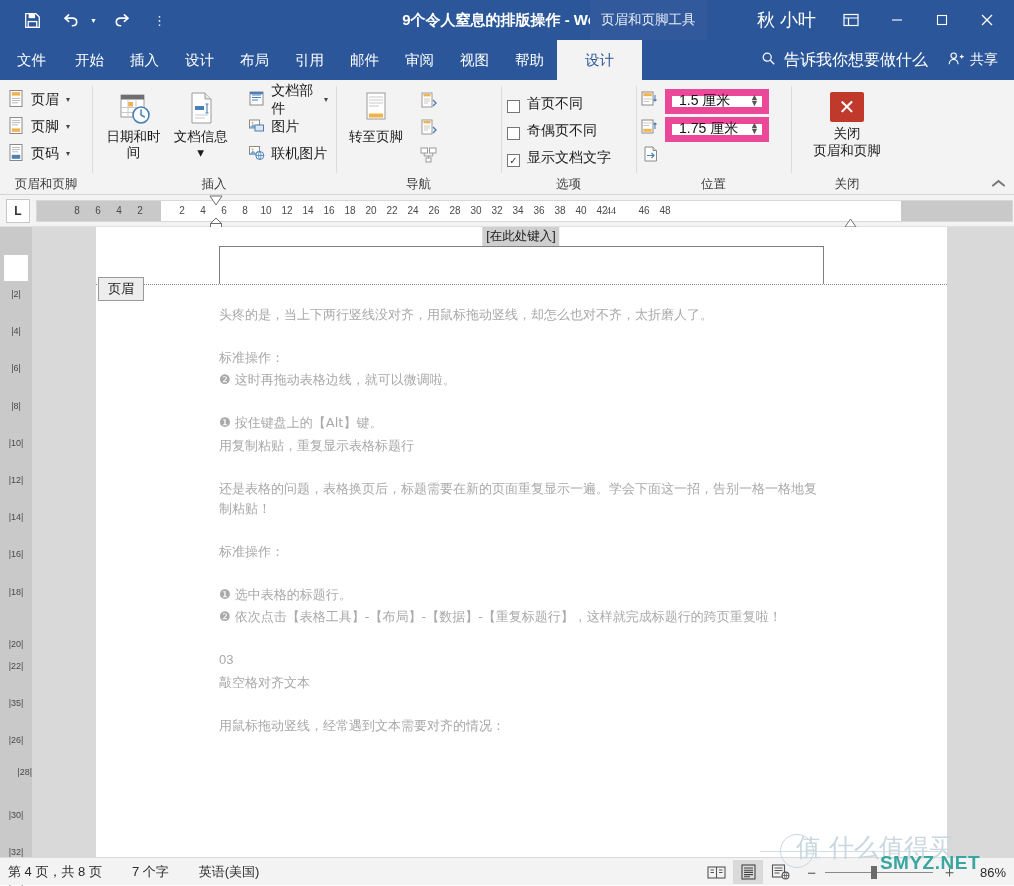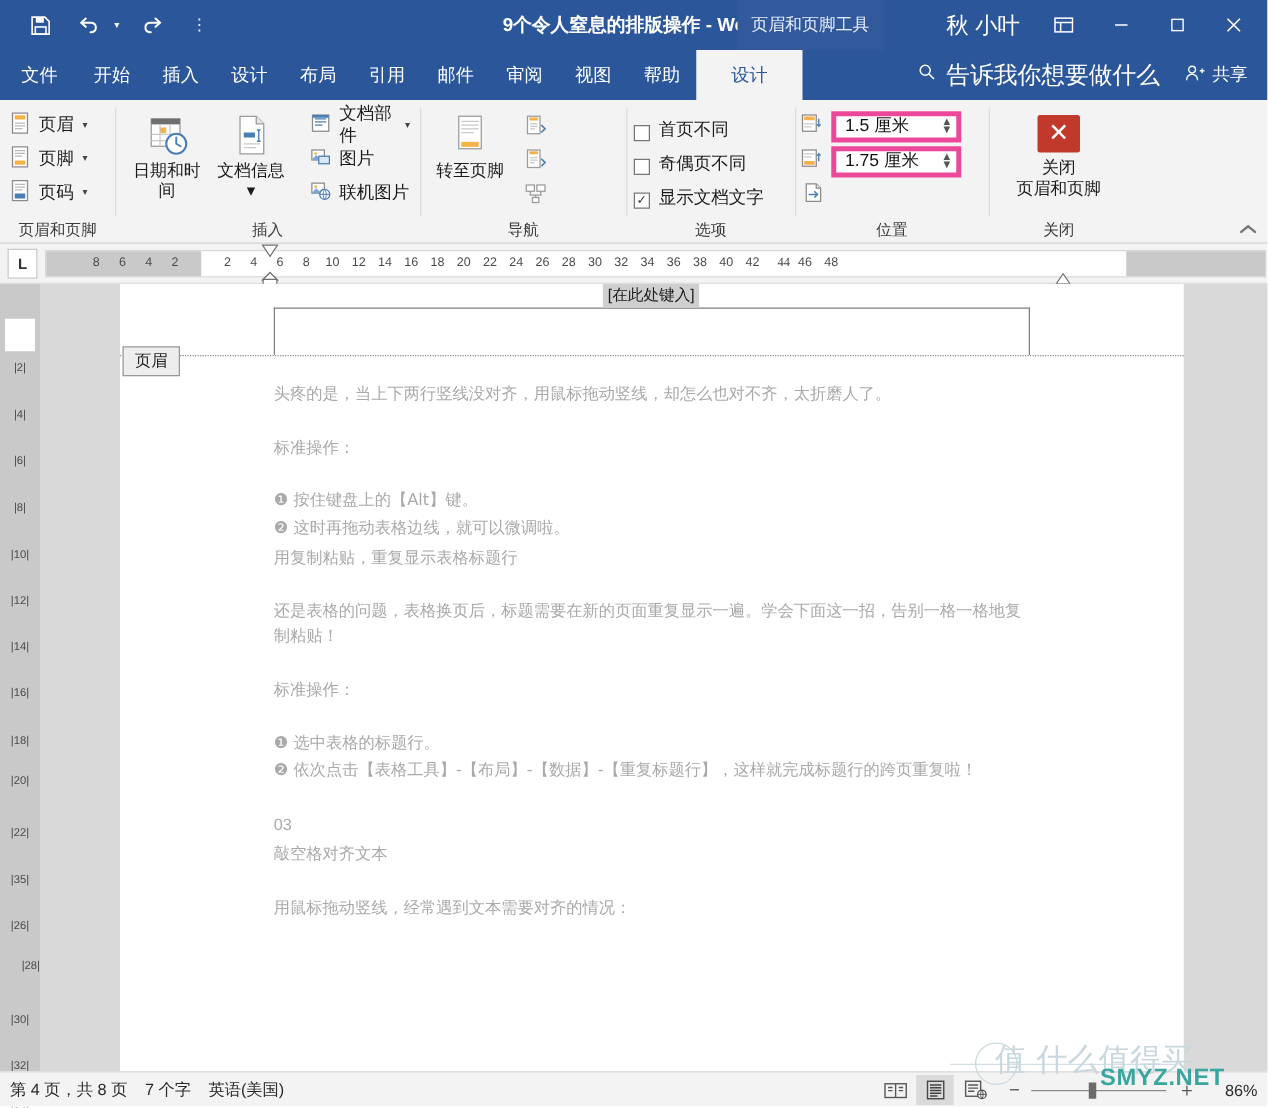--- a/index.html
+++ b/index.html
@@ -63,21 +63,21 @@
   }
   .tab:first-child { padding-left: 17px; padding-right: 16px; }
   .tab.active {
     background: #f3f3f3; color: #2b579a;
     padding: 0 28px;
   }
   .tab-right {
     position: absolute; right: 0; top: 0; height: 40px;
     display: flex; align-items: center; color: #fff;
   }
-  .tellme { display: flex; align-items: center; gap: 8px; font-size: 19px; padding-right: 20px; }
+  .tellme { display: flex; align-items: center; gap: 8px; font-size: 16px; padding-right: 20px; }
   .share { display: flex; align-items: center; gap: 6px; font-size: 14px; padding-right: 16px; }
 
   
   .ribbon {
     height: 115px; background: #f3f3f3;
     border-bottom: 1px solid #d4d4d4;
     display: flex; position: relative;
   }
   .rgroup {
     position: relative;
@@ -116,21 +116,21 @@
 
   .chk-row { display: flex; align-items: flex-end; gap: 7px; height: 27px; font-size: 14px; color:#1a1a1a; padding: 0 6px;}
   .chkbox {
     width: 13px; height: 13px; border: 1px solid #767676; background: #fff;
     display: flex; align-items: center; justify-content: center;
     font-size: 10px; color: #333; line-height: 1;
   }
 
   .spin-row { display: flex; align-items: center; gap: 6px; height: 28px; padding-left: 4px;}
   .spin-box {
-    width: 104px; height: 25px; border: 4px solid #ec4899; background: #fff;
+    width: 104px; height: 25px; border: 7px solid #ec4899; background: #fff;
     display: flex; align-items: center; justify-content: space-between;
     padding: 0 3px 0 7px; font-size: 14px; color: #111;
   }
   .spin-arrows { display: flex; flex-direction: column; line-height: 0.62; font-size: 9px; color: #555; }
 
   .close-big {
     display: flex; flex-direction: column; align-items: center;
     width: 96px; padding-top: 2px; font-size: 13.5px; color: #1a1a1a; line-height: 1.25;
     text-align: center;
   }
@@ -202,21 +202,21 @@
   .p.gap { margin-top: 23px; }
   .p.tight { margin-top: 2px; }
   .num-circ { font-family: "DejaVu Sans", sans-serif; }
 
   
   .statusbar {
     height: 28px; background: #f3f3f3; border-top: 1px solid #dadada;
     display: flex; align-items: center; position: relative;
     font-size: 13px; color: #2b2b2b;
   }
-  .sb-left { display: flex; align-items: flex-end; gap: 14px; padding-left: 8px; }
+  .sb-left { display: flex; align-items: flex-end; gap: 30px; padding-left: 8px; }
   .sb-right { position: absolute; right: 8px; top: 0; height: 28px; display: flex; align-items: center; gap: 2px; }
   .view-btn { width: 30px; height: 24px; display:flex; align-items:center; justify-content:center; color:#444; }
   .view-btn.active { background: #dadada; }
   .zoom-wrap { display: flex; align-items: center; gap: 9px; margin-left: 10px; }
   .zoom-slider { position: relative; width: 108px; height: 16px; display:flex; align-items:center;}
   .zoom-track { position: absolute; left: 0; right: 0; top: 8px; height: 1px; background: #8a8a8a; }
   .zoom-thumb { position: absolute; left: 46px; width: 6px; height: 13px; background: #6b6b6b; }
   .zoom-pct { width: 40px; text-align: right; font-size: 13px; }
   .zoom-sign { font-size: 15px; color: #555; }
 
@@ -601,21 +601,21 @@
         <span class="hr-tick" style="left: 376px;">24</span>
         <span class="hr-tick" style="left: 397px;">26</span>
         <span class="hr-tick" style="left: 418px;">28</span>
         <span class="hr-tick" style="left: 439px;">30</span>
         <span class="hr-tick" style="left: 460px;">32</span>
         <span class="hr-tick" style="left: 481px;">34</span>
         <span class="hr-tick" style="left: 502px;">36</span>
         <span class="hr-tick" style="left: 523px;">38</span>
         <span class="hr-tick" style="left: 544px;">40</span>
         <span class="hr-tick" style="left: 565px;">42</span>
-        <span class="hr-tick" style="left: 590px; font-family: Liberation Serif, serif;">44</span>
+        <span class="hr-tick" style="left: 574px; font-family: Liberation Serif, serif;">44</span>
         <span class="hr-tick" style="left: 607px;">46</span>
         <span class="hr-tick" style="left: 628px;">48</span>
       </div>
     <svg style="position:absolute;left:172px;top:-6px" width="14" height="11" viewBox="0 0 14 11">
       <path d="M1 1h12l-6 9z" fill="#fff" stroke="#6f6f6f"></path>
     </svg>
     <svg style="position:absolute;left:172px;bottom:-9px" width="14" height="13" viewBox="0 0 14 13">
       <path d="M7 1l6 6H1z" fill="#fff" stroke="#6f6f6f"></path>
       <rect x="1.5" y="6.5" width="11" height="5" fill="#fff" stroke="#6f6f6f"></rect>
     </svg>
@@ -631,21 +631,21 @@
     <div id="vr-ticks">
         <span class="vr-tick" style="top: 62px;">|2|</span>
         <span class="vr-tick" style="top: 99.2px;">|4|</span>
         <span class="vr-tick" style="top: 136.4px;">|6|</span>
         <span class="vr-tick" style="top: 173.6px;">|8|</span>
         <span class="vr-tick" style="top: 210.8px;">|10|</span>
         <span class="vr-tick" style="top: 248px;">|12|</span>
         <span class="vr-tick" style="top: 285.2px;">|14|</span>
         <span class="vr-tick" style="top: 322.4px;">|16|</span>
         <span class="vr-tick" style="top: 359.6px;">|18|</span>
-        <span class="vr-tick" style="top: 392px;">|20|</span>
+        <span class="vr-tick" style="top: 412px;">|20|</span>
         <span class="vr-tick" style="top: 434px;">|22|</span>
         <span class="vr-tick" style="top: 471.2px;">|35|</span>
         <span class="vr-tick" style="top: 508.4px;">|26|</span>
         <span class="vr-tick" style="top: 540px; text-align: right;">|28|</span>
         <span class="vr-tick" style="top: 582.8px;">|30|</span>
         <span class="vr-tick" style="top: 620px;">|32|</span>
         <span class="vr-tick" style="top: 657.2px;">|34|</span>
       </div>
   </div>
 
@@ -658,22 +658,22 @@
         <div class="hdr-leg-l" style="left:123px"></div>
         <div class="hdr-leg-r" style="left:727px"></div>
         <div class="hdr-placeholder" style="left:425px">[在此处键入]</div>
         <div class="hdr-dash"></div>
         <div class="hdr-tag">页眉</div>
       </div>
 
       <div class="doc-body">
         <div class="p">头疼的是，当上下两行竖线没对齐，用鼠标拖动竖线，却怎么也对不齐，太折磨人了。</div>
         <div class="p gap">标准操作：</div>
+        <div class="p tight num-circ">❷ 这时再拖动表格边线，就可以微调啦。</div>
         <div class="p gap num-circ">❶ 按住键盘上的【Alt】键。</div>
-        <div class="p tight num-circ">❷ 这时再拖动表格边线，就可以微调啦。</div>
         <div class="p tight">用复制粘贴，重复显示表格标题行</div>
         <div class="p gap">还是表格的问题，表格换页后，标题需要在新的页面重复显示一遍。学会下面这一招，告别一格一格地复制粘贴！</div>
         <div class="p gap">标准操作：</div>
         <div class="p gap num-circ">❶ 选中表格的标题行。</div>
         <div class="p tight num-circ">❷ 依次点击【表格工具】-【布局】-【数据】-【重复标题行】，这样就完成标题行的跨页重复啦！</div>
         <div class="p gap">03</div>
         <div class="p tight">敲空格对齐文本</div>
         <div class="p gap">用鼠标拖动竖线，经常遇到文本需要对齐的情况：</div>
       </div>
     </div>

